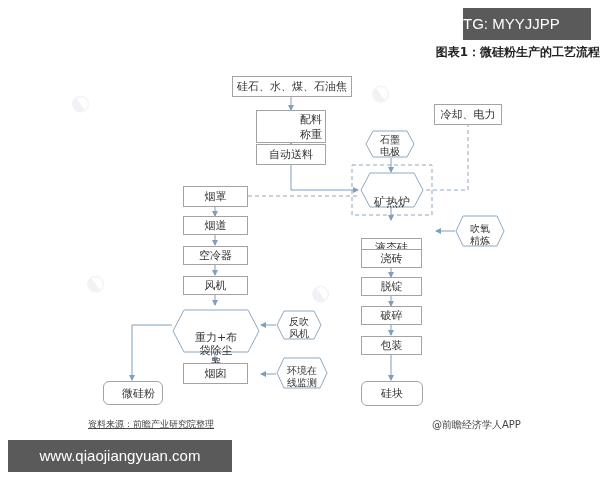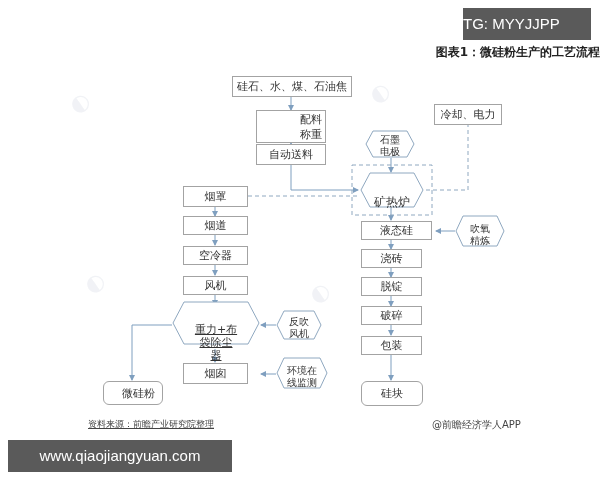--- a/index.html
+++ b/index.html
@@ -119,39 +119,39 @@
   <span><span>石墨</span><br><span>电极</span></span>
 </div>
 
 <div class="hex" style="left:360px;top:172px;width:64px;height:36px;font-size:12px;">
   <svg width="64" height="36">
       <polygon points="10,1 54,1 63,18 54,35 10,35 1,18" fill="#fff" stroke="#8fa8c0"></polygon>
     </svg>
   <span>矿热炉</span>
 </div>
 
-<div class="box" style="left:361px;top:221px;width:71px;height:19px;">液态硅</div>
+<div class="box" style="left:361px;top:238px;width:61px;height:19px;">液态硅</div>
 <div class="hex" style="left:455px;top:215px;width:50px;height:32px;">
   <svg width="50" height="32">
       <polygon points="8,1 42,1 49,16 42,31 8,31 1,16" fill="#fff" stroke="#8fa8c0"></polygon>
     </svg>
   <span><span>吹氧</span><br><span>精炼</span></span>
 </div>
 <div class="box" style="left:361px;top:249px;width:61px;height:19px;">浇砖</div>
 <div class="box" style="left:361px;top:277px;width:61px;height:19px;">脱锭</div>
 <div class="box" style="left:361px;top:306px;width:61px;height:19px;">破碎</div>
 <div class="box" style="left:361px;top:336px;width:61px;height:19px;">包装</div>
 <div class="box round" style="left:361px;top:381px;width:62px;height:25px;">硅块</div>
 
 <div class="box" style="left:183px;top:186px;width:65px;height:21px;">烟罩</div>
 <div class="box" style="left:183px;top:216px;width:65px;height:19px;">烟道</div>
 <div class="box" style="left:183px;top:246px;width:65px;height:19px;">空冷器</div>
 <div class="box" style="left:183px;top:276px;width:65px;height:19px;">风机</div>
 
-<div class="hex" style="left:172px;top:301px;width:88px;height:61px;font-size:11px;line-height:13px;text-decoration:underline;">
+<div class="hex" style="left:172px;top:309px;width:88px;height:61px;font-size:11px;line-height:13px;">
   <svg width="88" height="44">
       <polygon points="12,1 76,1 87,22 76,43 12,43 1,22" fill="#fff" stroke="#8fa8c0"></polygon>
     </svg>
   <span><span>重力+布</span><br><span>袋除尘</span><br><span>器</span></span>
 </div>
 
 <div class="hex" style="left:276px;top:310px;width:46px;height:30px;">
   <svg width="46" height="30">
       <polygon points="8,1 38,1 45,15 38,29 8,29 1,15" fill="#fff" stroke="#8fa8c0"></polygon>
     </svg>

